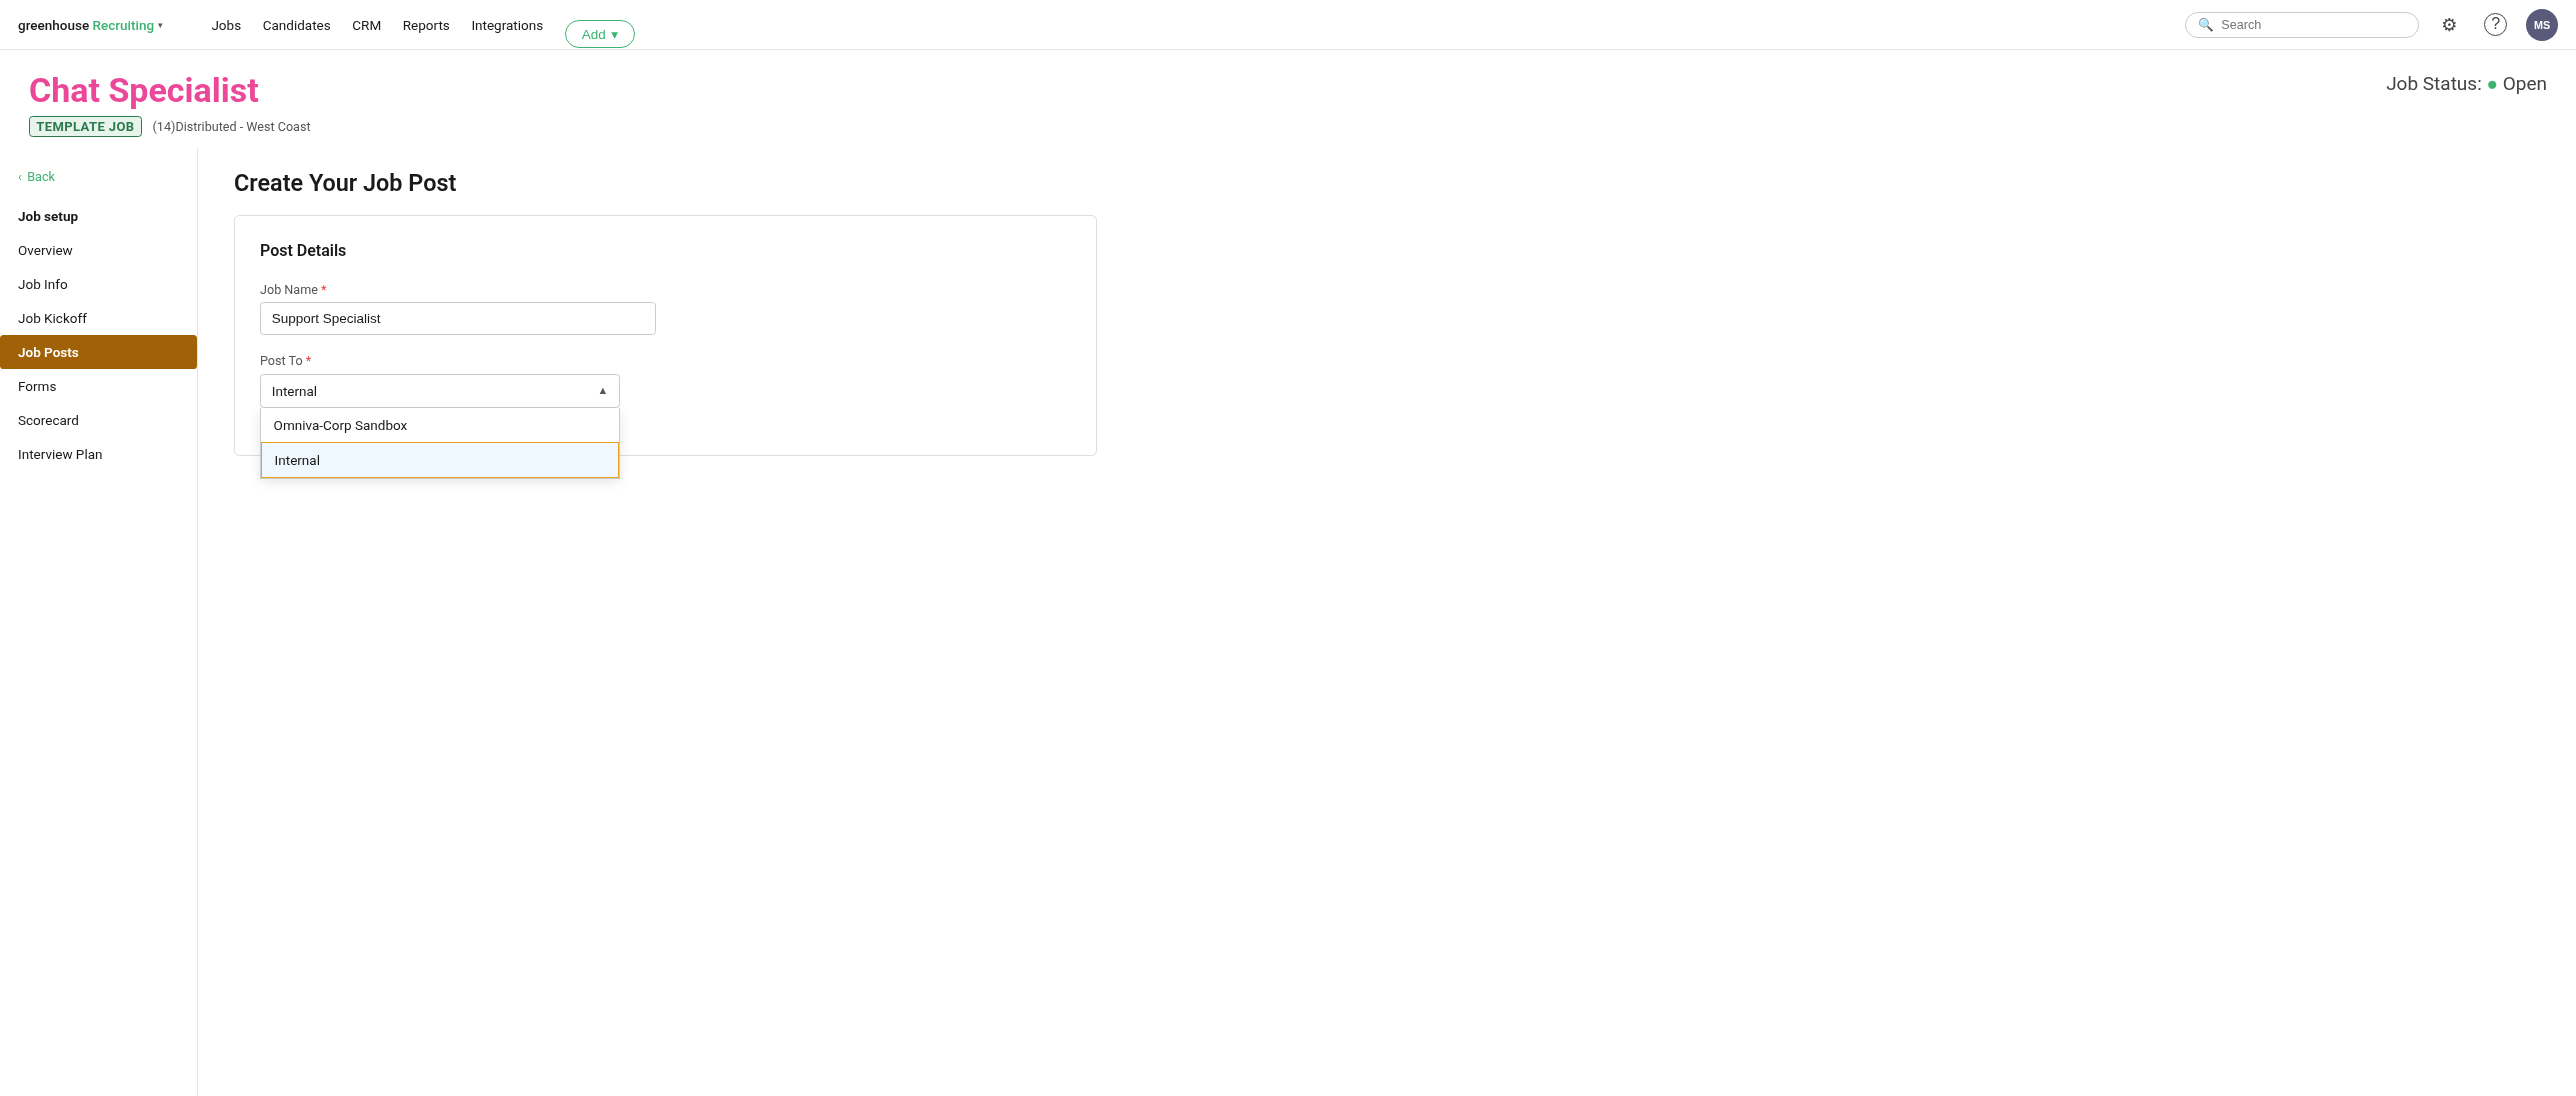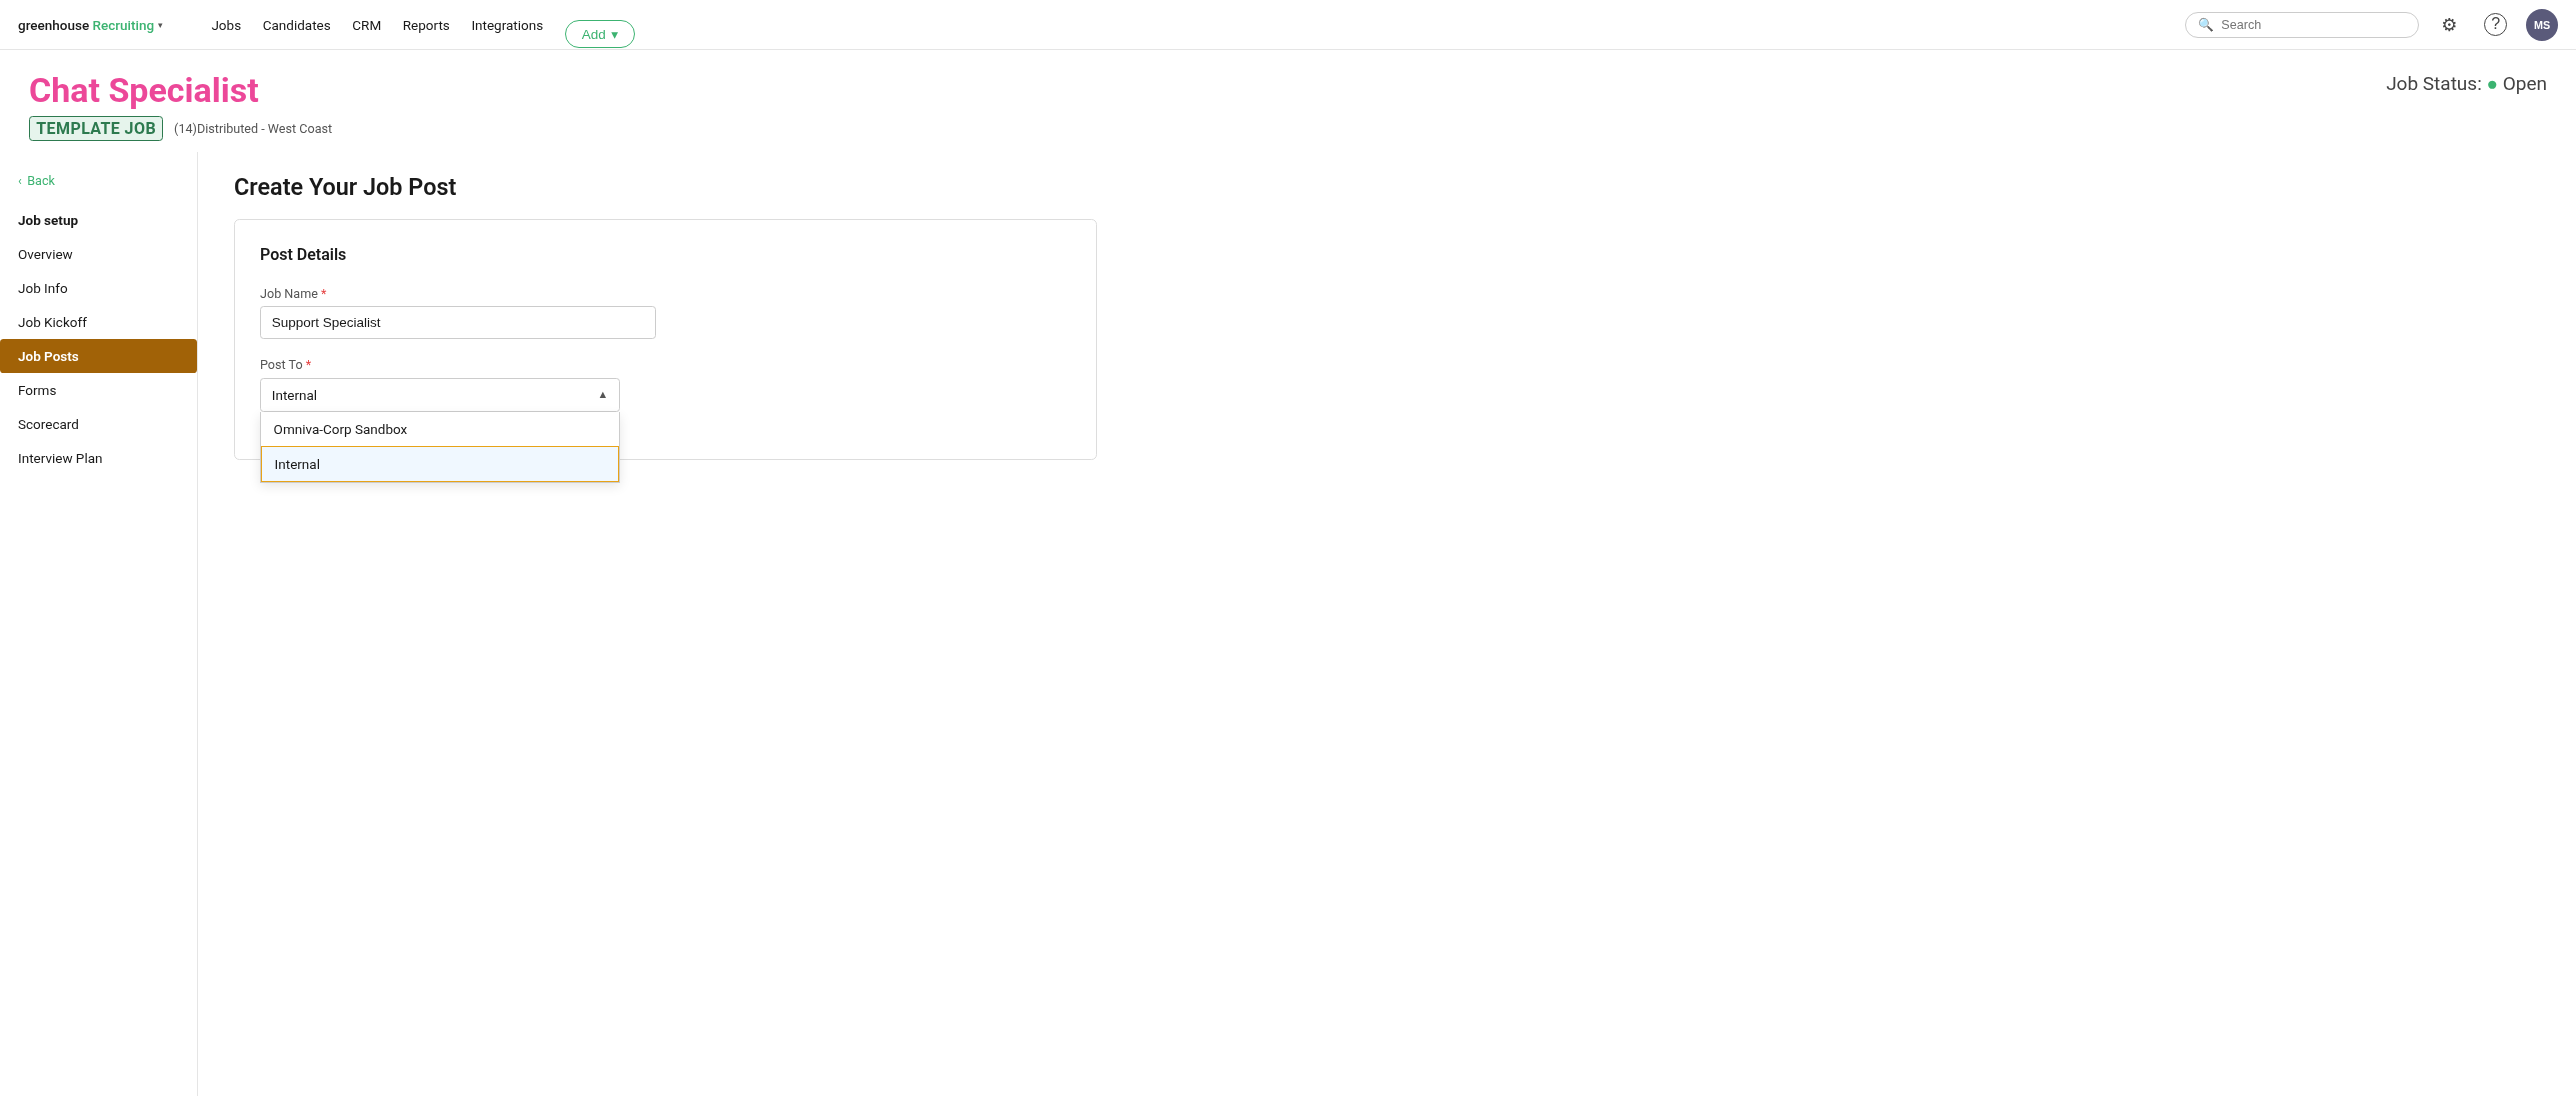--- a/index.html
+++ b/index.html
@@ -115,21 +115,21 @@
       display: flex;
       align-items: center;
       gap: 10.8px;
       margin-top: 7.2px;
     }
     .template-badge {
       background: #e6f4ec;
       color: #2d7a4f;
       border: 0.9px solid #2d7a4f;
       border-radius: 3.6px;
-      font-size: 16px;
+      font-size: 13px;
       font-weight: 700;
       padding: 1.8px 6.3px;
       letter-spacing: 0.4px;
     }
     .job-location {
       color: #555;
       font-size: 12.6px;
     }
     .job-status {
       margin-left: auto;

